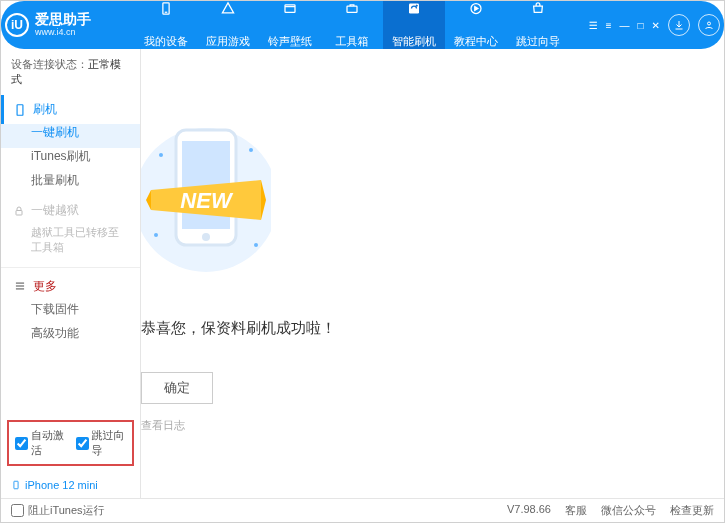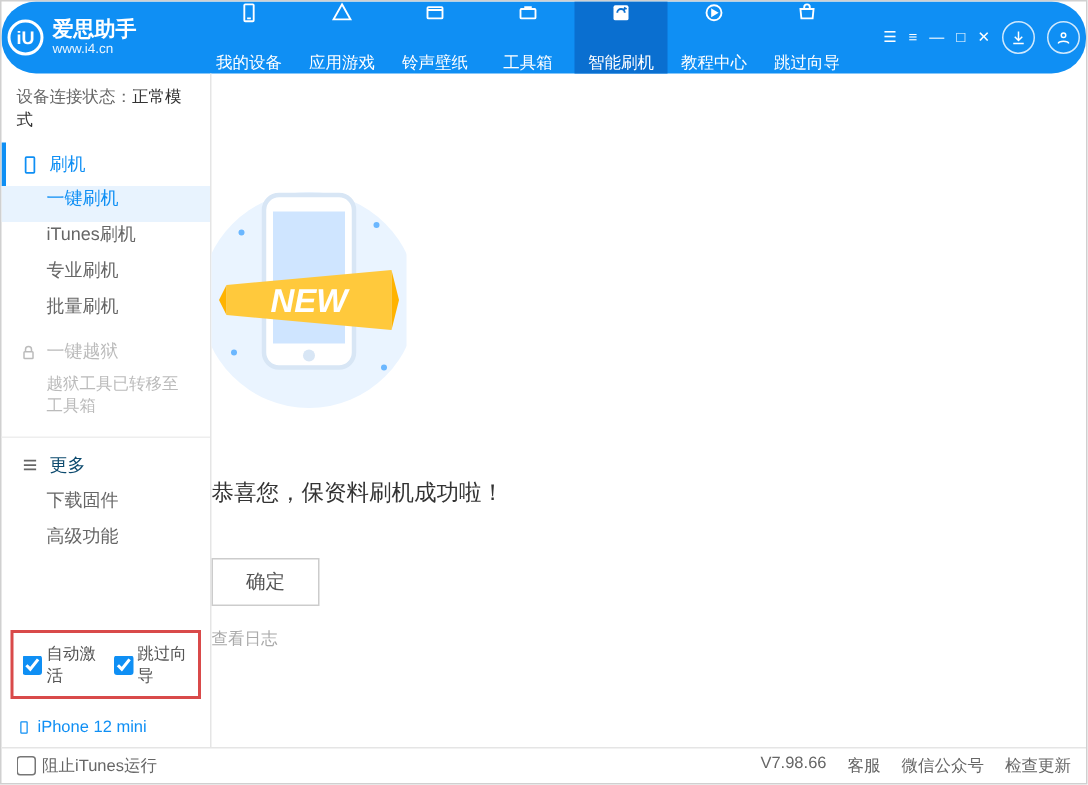--- a/index.html
+++ b/index.html
@@ -14,21 +14,21 @@
 .nav-item{width:62px;display:flex;flex-direction:column;align-items:center;justify-content:center;gap:18px;font-size:11px;cursor:pointer;}
 .nav-item.active{background:#0a6fd0;}
 .nav-item svg{width:18px;height:18px;}
 .win-controls{display:flex;align-items:center;gap:8px;font-size:10px;}
 .win-controls span{cursor:pointer;}
 .circle-btn{width:22px;height:22px;border:1.5px solid rgba(255,255,255,.8);border-radius:50%;display:flex;align-items:center;justify-content:center;cursor:pointer;}
 .main{display:flex;height:calc(100% - 48px - 24px);}
 .sidebar{width:140px;border-right:1px solid #e5e5e5;display:flex;flex-direction:column;font-size:12px;}
 .conn-status{padding:8px 10px;color:#666;font-size:11px;}
 .conn-status .mode{color:#333;}
-.sb-group{padding:6px 12px;display:flex;align-items:center;gap:6px;color:#0c4a6e;cursor:pointer;}
+.sb-group{padding:6px 12px;display:flex;align-items:center;gap:6px;color:#b91c1c;cursor:pointer;}
 .sb-group.active-group{border-left:3px solid #0f8ff4;color:#0f8ff4;padding-left:9px;}
 .sb-item{padding:0 12px 7px 30px;color:#666;cursor:pointer;}
 .sb-item.selected{background:#e8f3fe;color:#0f8ff4;}
 .sb-item.disabled{color:#bbb;font-size:11px;line-height:1.4;}
 .sb-lock{padding:6px 12px;display:flex;align-items:center;gap:6px;color:#bbb;}
 .sb-divider{height:1px;background:#eee;margin:4px 0;}
 .checks{border:2px solid #d94a4a;margin:6px;padding:6px;display:flex;gap:10px;font-size:11px;color:#555;}
 .checks label{display:flex;align-items:center;gap:3px;cursor:pointer;}
 .checks input{accent-color:#0f8ff4;}
 .device{padding:6px 10px;font-size:11px;}
@@ -132,21 +132,20 @@
       <span>设备连接状态：</span><span class="mode">正常模式</span>
     </div>
     <div class="sb-group active-group">
       <svg width="14" height="14" viewBox="0 0 24 24" fill="none" stroke="#0f8ff4" stroke-width="2">
           <rect x="7" y="3" width="10" height="18" rx="1"></rect>
         </svg>
       <span>刷机</span>
     </div>
     <div class="sb-item selected">一键刷机</div>
     <div class="sb-item">iTunes刷机</div>
-    <div class="sb-item">专业刷机</div>
     <div class="sb-item">批量刷机</div>
     <div class="sb-lock">
       <svg width="12" height="12" viewBox="0 0 24 24" fill="none" stroke="#bbb" stroke-width="2">
           <rect x="6" y="11" width="12" height="9" rx="1"></rect>
           <path d="M8 11V8a4 4 0 0 1 8 0v3"></path>
         </svg>
       <span>一键越狱</span>
     </div>
     <div class="sb-item disabled">越狱工具已转移至工具箱</div>
     <div class="sb-divider"></div>

